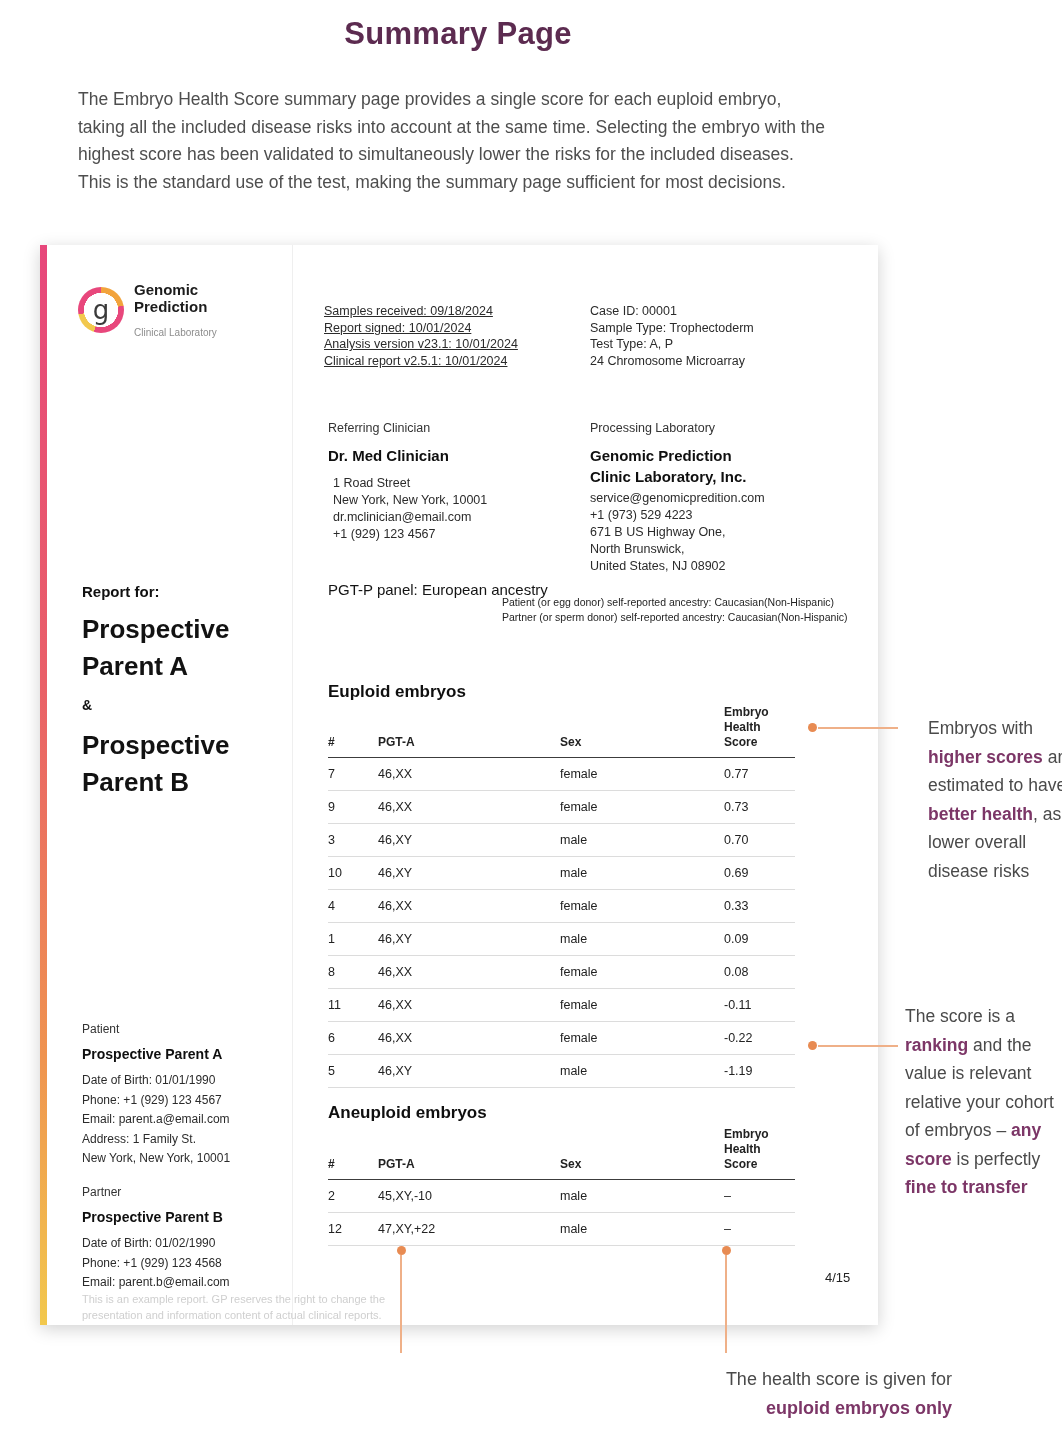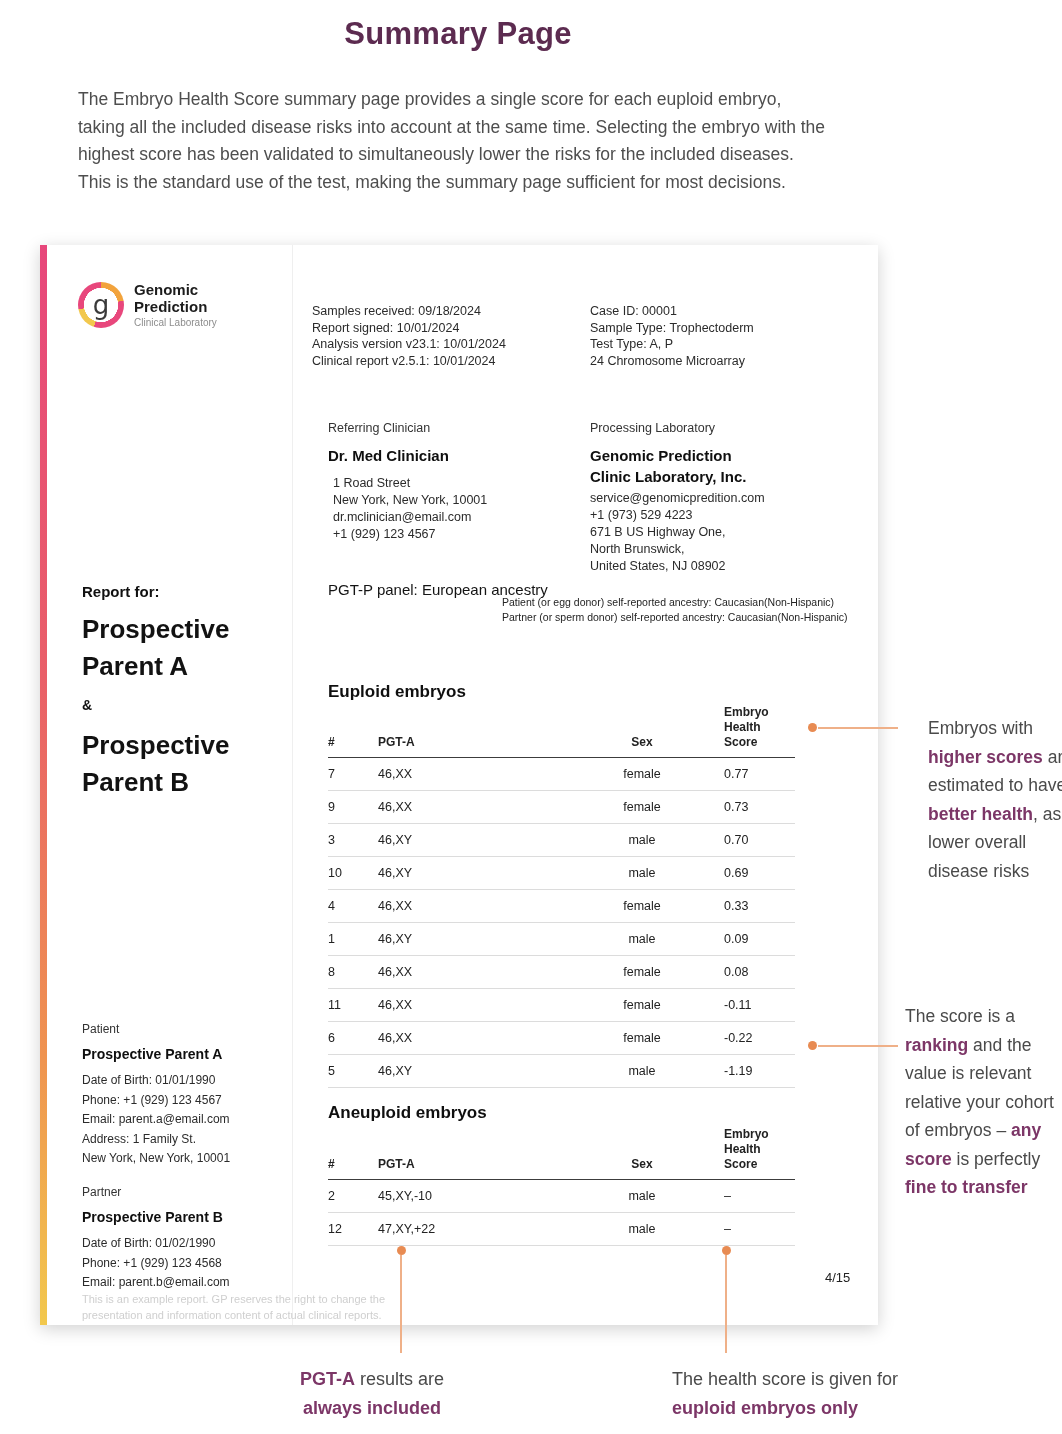--- a/index.html
+++ b/index.html
@@ -19,24 +19,24 @@
             background:linear-gradient(180deg,#e7477b 0%,#e95f68 40%,#ef9350 75%,#f2c84d 100%); }
   .divider-v { position:absolute; left:252px; top:0; width:1px; height:100%; background:#efefef; }
 
   .logo { position:absolute; left:38px; top:36px; display:flex; align-items:center; gap:10px; }
   .logo-circle { width:46px; height:46px; border-radius:50%; flex:0 0 46px;
     background:radial-gradient(closest-side,#fff 74%,transparent 75% 100%),
                conic-gradient(#f2a33c 0 22%,#e8477c 22% 55%,#f2c84d 55% 72%,#e8477c 72% 100%);
     display:flex; align-items:center; justify-content:center; }
   .logo-circle span { font-size:26px; color:#3a3a3a; font-family:"DejaVu Sans",sans-serif; }
   .logo-name { font-size:15px; font-weight:bold; color:#1c1c1c; line-height:17px; }
-  .logo-sub { font-size:10px; color:#8d8d8d; margin-top:2px; }
+  .logo-sub { font-size:10px; color:#8d8d8d; margin-top:12px; }
 
   .meta { position:absolute; font-size:12.5px; color:#2b2b2b; line-height:16.5px; }
-  .meta-left { left:272px; top:58px; }
+  .meta-left { left:284px; top:58px;text-decoration:underline; }
   .meta-right { left:550px; top:58px; }
 
   .sec-label { position:absolute; font-size:12.5px; color:#333; }
   .block-name { position:absolute; font-size:15px; font-weight:bold; color:#0f0f0f; line-height:21px; }
   .addr { position:absolute; font-size:12.5px; color:#2b2b2b; line-height:17px; }
 
   .referring-label { left:288px; top:176px; }
   .referring-name  { left:288px; top:200px; }
   .referring-lines { left:284px; top:230px;margin-left:9px; }
   .lab-label { left:550px; top:176px; }
@@ -60,42 +60,42 @@
   .report-table { position:absolute; left:288px; width:467px; border-collapse:collapse;
                   font-size:12.5px; color:#222; table-layout:fixed; }
   .euploid-table { top:460px; }
   .aneuploid-table { top:882px; }
   .report-table th { text-align:left; font-weight:bold; vertical-align:bottom; height:43px;
                      padding:0 0 7px 0; border-bottom:1px solid #3c3c3c; white-space:pre-line;
                      line-height:15px; font-size:12px; }
   .report-table td { padding:9px 0; border-bottom:1px solid #dcdcdc; }
   .report-table th:nth-child(1), .report-table td:nth-child(1) { width:50px; }
   .report-table th:nth-child(2), .report-table td:nth-child(2) { width:182px; }
-  .report-table th:nth-child(3), .report-table td:nth-child(3) { width:164px;text-align:center; }
+  .report-table th:nth-child(3), .report-table td:nth-child(3) { width:164px; }
   .report-table th:nth-child(4), .report-table td:nth-child(4) { width:71px; }
 
   .patient-label { left:42px; top:777px; font-size:12px; }
   .person-name { position:absolute; font-size:14px; font-weight:bold; color:#0f0f0f; }
   .patient-name { left:42px; top:801px; }
   .patient-lines { left:42px; top:826px; font-size:12px; line-height:19.5px; }
   .partner-label { left:42px; top:940px; font-size:12px; }
   .partner-name { left:42px; top:964px; }
   .partner-lines { left:42px; top:989px; font-size:12px; line-height:19.5px; }
 
   .page-number { position:absolute; left:785px; top:1025px; font-size:13px; color:#222; }
   .disclaimer { position:absolute; left:42px; top:1046px; width:322px; font-size:11px;
                 line-height:16px; color:#cfcfcf; }
 
   
   .ann { position:absolute; font-size:17.5px; line-height:28.5px; color:#4a4a4a; }
   .ann .rt-bold { font-weight:bold; color:#7c3667; }
   .ann-right1 { left:928px; top:714px; width:152px; }
   .ann-right2 { left:905px; top:1002px; width:158px; }
   .ann-bottom1 { left:282px; top:1365px; width:180px; text-align:center; font-size:18px; }
-  .ann-bottom2 { left:672px; top:1365px; width:280px; text-align:left; font-size:18px; }
+  .ann-bottom2 { left:672px; top:1365px; width:280px; text-align:right; font-size:18px; }
 
   .connector { position:absolute; background:#efb088; }
   .conn-h1 { left:818px; top:727px; width:80px; height:2px; }
   .conn-h2 { left:818px; top:1045px; width:80px; height:2px; }
   .conn-v1 { left:400px; top:1255px; width:2px; height:98px; }
   .conn-v2 { left:725px; top:1255px; width:2px; height:98px; }
   .dot { position:absolute; width:9px; height:9px; border-radius:50%; background:#e88b52; }
   .dot-1 { left:808px; top:723px; }
   .dot-2 { left:808px; top:1041px; }
   .dot-3 { left:397px; top:1246px; }
@@ -289,21 +289,20 @@
         <div>Phone: +1 (929) 123 4568</div>
         <div>Email: parent.b@email.com</div>
       </div>
 
     <div class="page-number">4/15</div>
     <div class="disclaimer">This is an example report. GP reserves the right to change the presentation and information content of actual clinical reports.</div>
   </section>
 
   <div class="ann ann-right1"><span>Embryos with </span><span class="rt-bold">higher scores</span><span> are estimated to have </span><span class="rt-bold">better health</span><span>, as in lower overall disease risks</span></div>
   <div class="ann ann-right2"><span>The score is a </span><span class="rt-bold">ranking</span><span> and the value is relevant relative your cohort of embryos – </span><span class="rt-bold">any score</span><span> is perfectly </span><span class="rt-bold">fine to transfer</span></div>
-  <div class="ann ann-bottom1"><span class="rt-bold">PGT-A</span><span> results are </span><span class="rt-bold">always included</span></div>
   <div class="ann ann-bottom2"><span>The health score is given for </span><span class="rt-bold">euploid embryos only</span></div>
 
   <div class="connector conn-h1"></div>
   <div class="connector conn-h2"></div>
   <div class="connector conn-v1"></div>
   <div class="connector conn-v2"></div>
   <div class="dot dot-1"></div>
   <div class="dot dot-2"></div>
   <div class="dot dot-3"></div>
   <div class="dot dot-4"></div>

